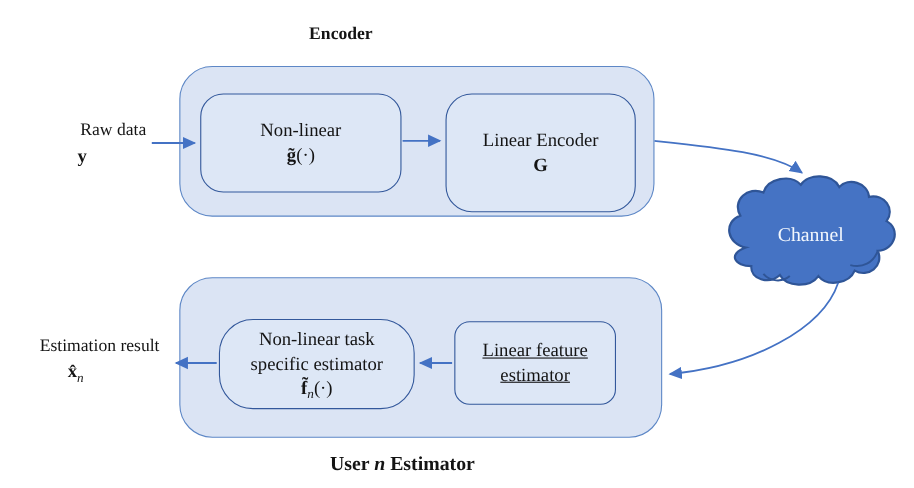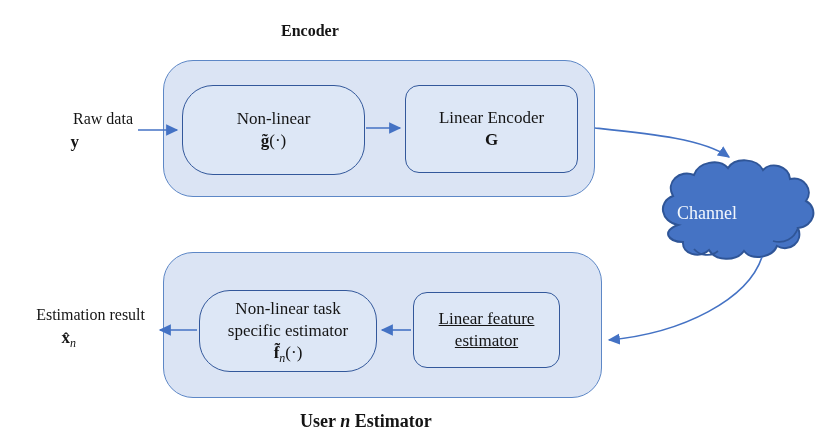--- a/index.html
+++ b/index.html
@@ -20,36 +20,36 @@
     box-sizing:border-box;
   }
   .encoder-outer{left:163px; top:60px; width:432px; height:137px;}
   .estimator-outer{left:163px; top:252px; width:439px; height:146px;}
   .inner-box{
     position:absolute; background:var(--box-fill-inner);
     border:1.5px solid var(--inner-border); box-sizing:border-box;
     display:flex; flex-direction:column; align-items:center; justify-content:center;
     text-align:center; font-size:17px; line-height:22px;
   }
-  .feature-box{left:182px; top:85px; width:183px; height:90px; border-radius:31px;}
-  .encoder-linear-box{left:405px; top:85px; width:173px; height:88px; border-radius:14px;}
+  .feature-box{left:182px; top:85px; width:183px; height:90px; border-radius:21px;}
+  .encoder-linear-box{left:405px; top:85px; width:173px; height:108px; border-radius:24px;}
   .task-box{left:199px; top:290px; width:178px; height:82px; border-radius:31px;}
   .estimator-linear-box{left:413px; top:292px; width:147px; height:76px; border-radius:14px;text-decoration:underline;}
   .title{position:absolute; text-align:left;font-weight:bold;}
   .encoder-title{left:281px; top:22px; width:152px; font-size:16px;}
   .estimator-caption{left:300px; top:411px; width:200px; font-size:18px;}
   .estimator-caption i{font-style:italic;}
   .side-label{position:absolute; text-align:right; font-size:16px;}
   .raw-data-label{left:55px; top:110px; width:78px;}
   .raw-data-symbol{left:55px; top:132px; width:24px; font-size:17px;}
   .est-label{left:6px; top:306px; width:139px;}
   .est-symbol{left:32px; top:328px; width:44px; font-size:17px;}
   .svg-overlay{position:absolute; left:0; top:0; pointer-events:none;}
   .channel-label{
-    position:absolute; left:677px; top:203px; width:120px; 
+    position:absolute; left:677px; top:203px; width:120px; text-align:center;
     font-size:18px; color:var(--cloud-text);
   }
   .sub{font-style:italic; font-size:12px; vertical-align:-4px; line-height:0;}
   .mathline b, .side-label b{font-weight:bold;}
   .arrow-line{stroke:var(--arrow); stroke-width:1.6; fill:none;}
   .cloud-shape{fill:var(--cloud-fill); stroke:var(--cloud-border); stroke-width:2;}
   .cloud-curl{fill:none; stroke:var(--cloud-border); stroke-width:1.8;}
 </style>
 </head>
 <body>

